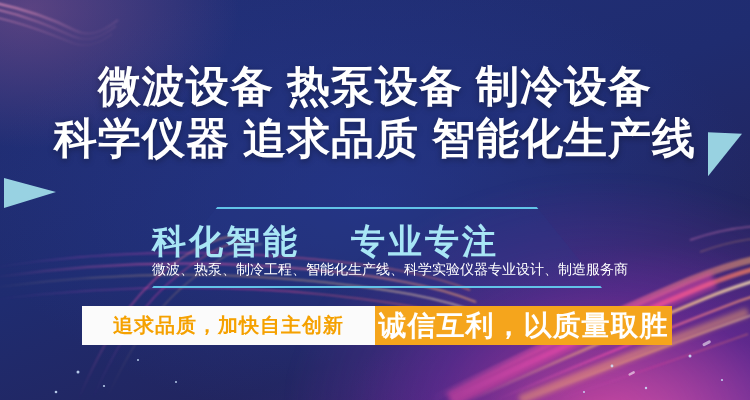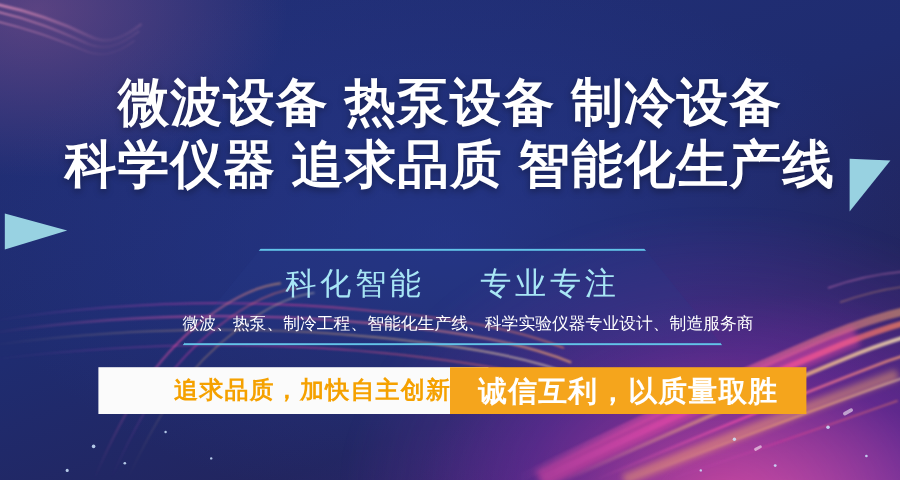--- a/index.html
+++ b/index.html
@@ -85,24 +85,23 @@
     background: rgba(40,60,140,0.20);
   }
   .trap-inner {
     position: absolute;
     left: 152px; top: 207px;
     width: 450px; height: 81px;
   }
   .slogan {
     position: absolute;
     left: 0; right: 0; top: 12px;
-    text-align: center;
     color: #a8e6f5;
-    font-size: 26px;
-    font-weight: normal;
+    font-size: 34px;
+    font-weight: bold;
     letter-spacing: 3px;
     white-space: nowrap;
   }
   .slogan .gap { display: inline-block; width: 26px; }
   .subline {
     position: absolute;
     left: 0; right: 0; top: 54px;
     text-align: center;
     color: #ffffff;
     font-size: 14px;
@@ -113,41 +112,40 @@
 
   
   .bar-white {
     position: absolute;
     left: 82px; top: 306px;
     width: 293px; height: 39px;
     background: #fbfbfb;
     display: flex;
     align-items: center;
     justify-content: center;
-    padding-left: 32px;
   }
   .bar-white span {
     color: #f5a100;
     font-size: 20px;
     font-weight: bold;
     letter-spacing: 1px;
     white-space: nowrap;
   }
   .bar-orange {
     position: absolute;
     left: 375px; top: 306px;
     width: 297px; height: 39px;
     background: #f5a51c;
     display: flex;
     align-items: center;
     justify-content: center;
   }
   .bar-orange span {
     color: #ffffff;
-    font-size: 24px;
+    font-size: 28px;
     font-weight: bold;
     letter-spacing: 1px;
     white-space: nowrap;
   }
 </style>
 </head>
 <body>
 
 <div id="banner">
 

